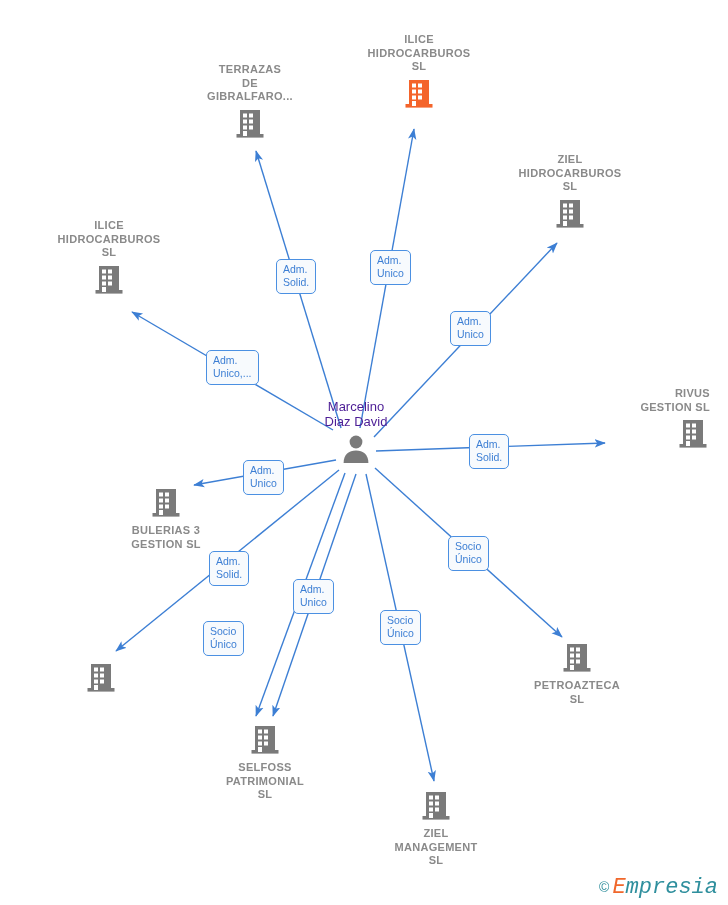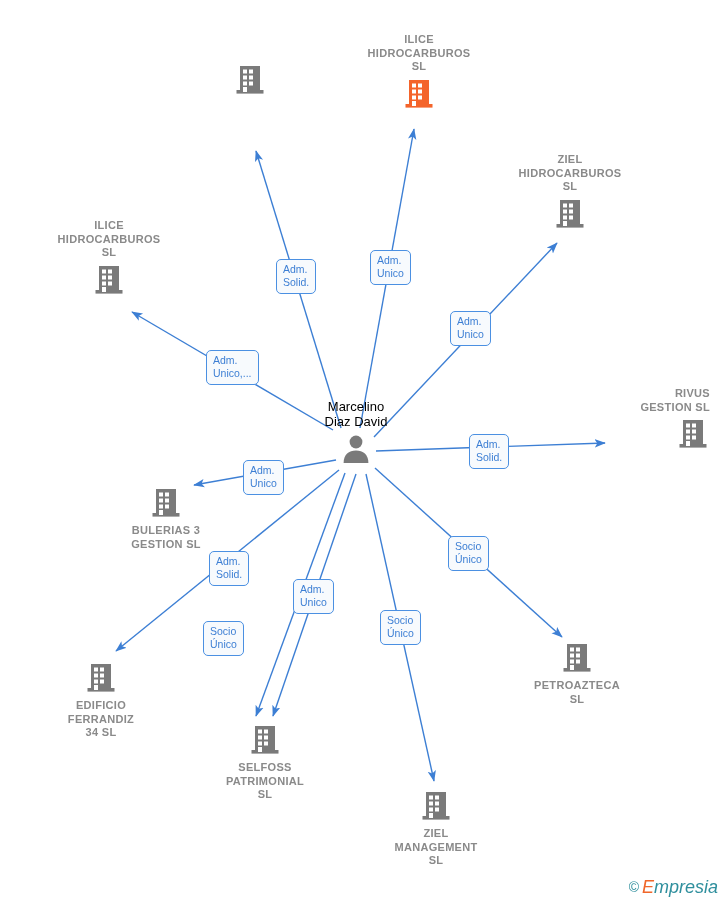--- a/index.html
+++ b/index.html
@@ -40,21 +40,21 @@
     color: #8a8a8a;
     line-height: 13.5px;
     letter-spacing: 0.3px;
     white-space: pre-line;
     margin-bottom: 3px;
   }
   .node.person .label {
     font-weight: normal;
     font-size: 13px;
     line-height: 15px;
-    color: #000000;
+    color: #4c1d95;
     letter-spacing: 0;
   }
   .node .icon {
     display: inline-block;
     line-height: 0;
   }
   .edge-label {
     position: absolute;
     box-sizing: border-box;
     background: #f7fafd;
@@ -77,23 +77,23 @@
     white-space: nowrap;
     user-select: none;
   }
   #footer-watermark .c-mark {
     color: #2f8f9d;
     font-size: 14px;
     vertical-align: 1px;
     margin-right: 3px;
   }
   #footer-watermark .brand {
-    font-family: Liberation Sans, sans-serif;
+    font-family: Liberation Mono, monospace;
     font-style: italic;
-    font-size: 18px;
+    font-size: 22px;
   }
   #footer-watermark .brand .e {
     color: #f0672b;
   }
   #footer-watermark .brand .rest {
     color: #2f8f9d;
   }
 </style>
 </head>
 <body>
@@ -129,21 +129,23 @@
             <rect x="3.5" y="27" width="27" height="3.6" fill="#f4642b"></rect>
             <rect x="10" y="6.5" width="4" height="4" fill="#fff"></rect>
             <rect x="16" y="6.5" width="4" height="4" fill="#fff"></rect>
             <rect x="10" y="12.5" width="4" height="4" fill="#fff"></rect>
             <rect x="16" y="12.5" width="4" height="4" fill="#fff"></rect>
             <rect x="10" y="18.5" width="4" height="4" fill="#fff"></rect>
             <rect x="16" y="18.5" width="4" height="4" fill="#fff"></rect>
             <rect x="10" y="24" width="4" height="5" fill="#fff"></rect>
             <rect x="16" y="24" width="4" height="5" fill="#f4642b"></rect>
           </svg></div></div>
-      <div class="node" style="left: 250px; top: 63px;"><div class="icon"><svg width="34" height="34" viewBox="0 0 34 34" xmlns="http://www.w3.org/2000/svg">
+      <div class="node" style="left: 250px; top: 63px;"><div class="label">TERRAZAS
+DE
+GIBRALFARO...</div><div class="icon"><svg width="34" height="34" viewBox="0 0 34 34" xmlns="http://www.w3.org/2000/svg">
             <rect x="7" y="3" width="20" height="26" fill="#7a7a7a"></rect>
             <rect x="3.5" y="27" width="27" height="3.6" fill="#7a7a7a"></rect>
             <rect x="10" y="6.5" width="4" height="4" fill="#fff"></rect>
             <rect x="16" y="6.5" width="4" height="4" fill="#fff"></rect>
             <rect x="10" y="12.5" width="4" height="4" fill="#fff"></rect>
             <rect x="16" y="12.5" width="4" height="4" fill="#fff"></rect>
             <rect x="10" y="18.5" width="4" height="4" fill="#fff"></rect>
             <rect x="16" y="18.5" width="4" height="4" fill="#fff"></rect>
             <rect x="10" y="24" width="4" height="5" fill="#fff"></rect>
             <rect x="16" y="24" width="4" height="5" fill="#7a7a7a"></rect>
@@ -206,23 +208,21 @@
             <rect x="7" y="3" width="20" height="26" fill="#7a7a7a"></rect>
             <rect x="3.5" y="27" width="27" height="3.6" fill="#7a7a7a"></rect>
             <rect x="10" y="6.5" width="4" height="4" fill="#fff"></rect>
             <rect x="16" y="6.5" width="4" height="4" fill="#fff"></rect>
             <rect x="10" y="12.5" width="4" height="4" fill="#fff"></rect>
             <rect x="16" y="12.5" width="4" height="4" fill="#fff"></rect>
             <rect x="10" y="18.5" width="4" height="4" fill="#fff"></rect>
             <rect x="16" y="18.5" width="4" height="4" fill="#fff"></rect>
             <rect x="10" y="24" width="4" height="5" fill="#fff"></rect>
             <rect x="16" y="24" width="4" height="5" fill="#7a7a7a"></rect>
-          </svg></div><div class="label">EDIFICIO
-FERRANDIZ
-34  SL</div></div>
+          </svg></div></div>
       <div class="node" style="left: 265px; top: 723px; text-align: center;"><div class="icon"><svg width="34" height="34" viewBox="0 0 34 34" xmlns="http://www.w3.org/2000/svg">
             <rect x="7" y="3" width="20" height="26" fill="#7a7a7a"></rect>
             <rect x="3.5" y="27" width="27" height="3.6" fill="#7a7a7a"></rect>
             <rect x="10" y="6.5" width="4" height="4" fill="#fff"></rect>
             <rect x="16" y="6.5" width="4" height="4" fill="#fff"></rect>
             <rect x="10" y="12.5" width="4" height="4" fill="#fff"></rect>
             <rect x="16" y="12.5" width="4" height="4" fill="#fff"></rect>
             <rect x="10" y="18.5" width="4" height="4" fill="#fff"></rect>
             <rect x="16" y="18.5" width="4" height="4" fill="#fff"></rect>
             <rect x="10" y="24" width="4" height="5" fill="#fff"></rect>

